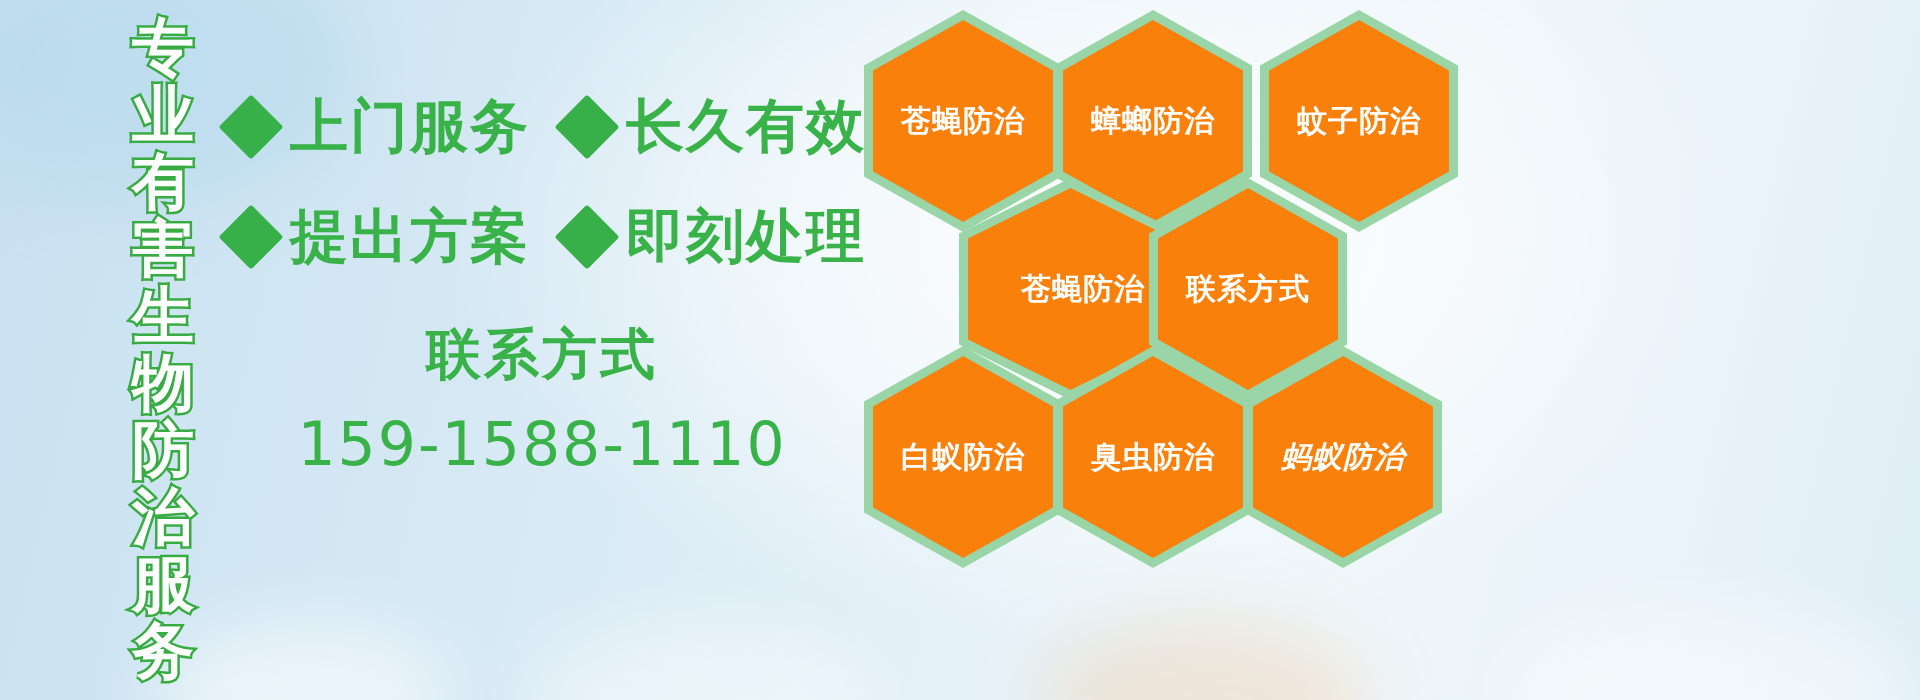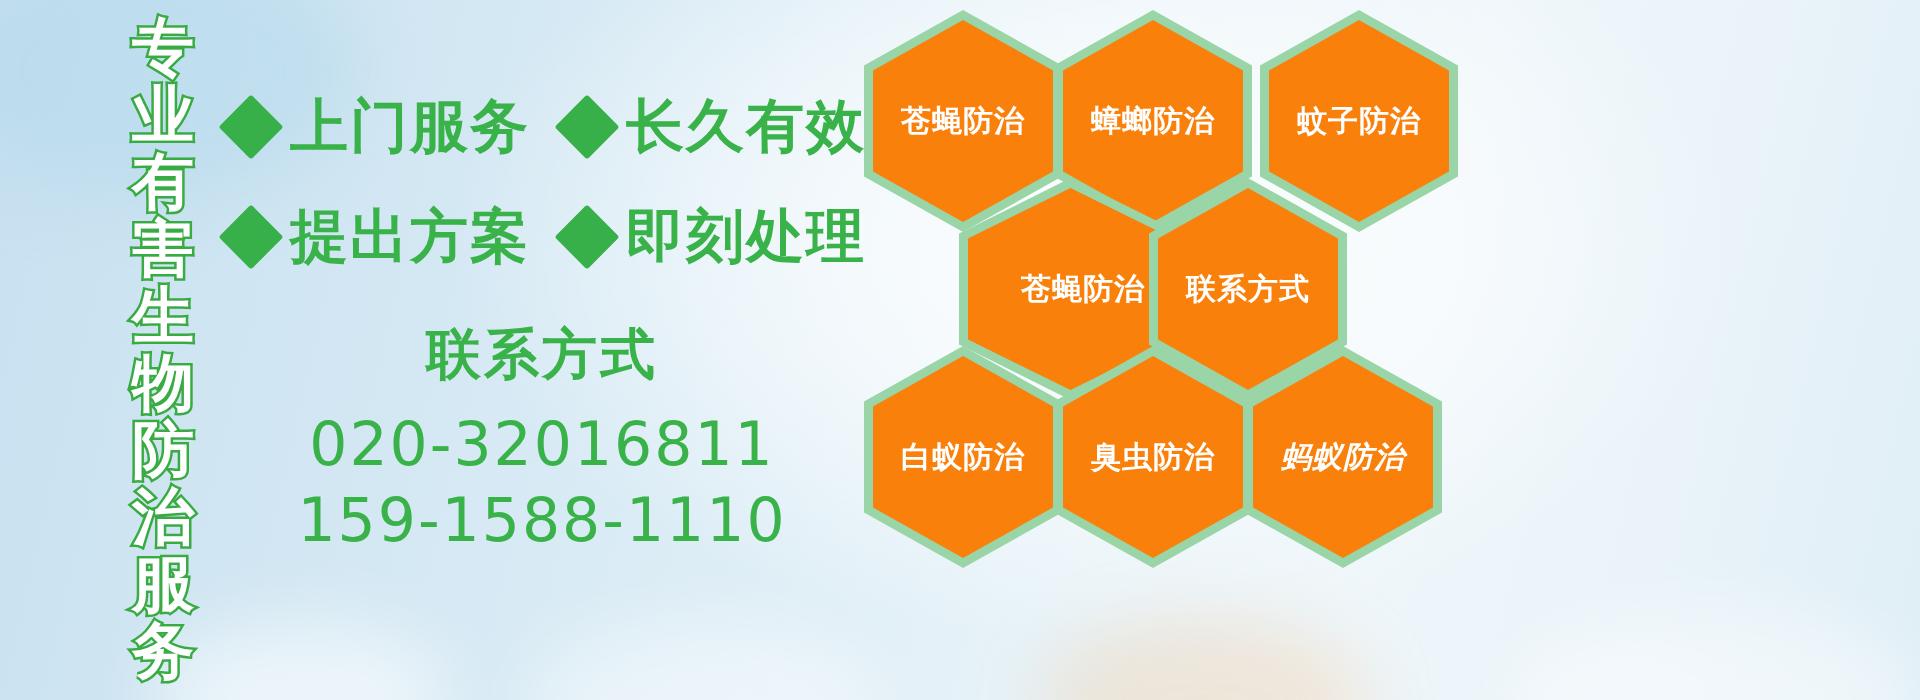--- a/index.html
+++ b/index.html
@@ -128,21 +128,20 @@
       </div>
       <div class="fitem">
         <span class="diamond"></span>
         <span class="ftext">即刻处理</span>
       </div>
     </div>
   </div>
 
   <div id="contact">
     <div class="ctitle">联系方式</div>
-    <div class="cphone">020-32016811</div>
     <div class="cphone">159-1588-1110</div>
   </div>
 
   <div id="comb">
 
     <div class="hex r0c0">
       <div class="inner"></div>
       <span class="hlabel">苍蝇防治</span>
     </div>
     <div class="hex r0c1">

